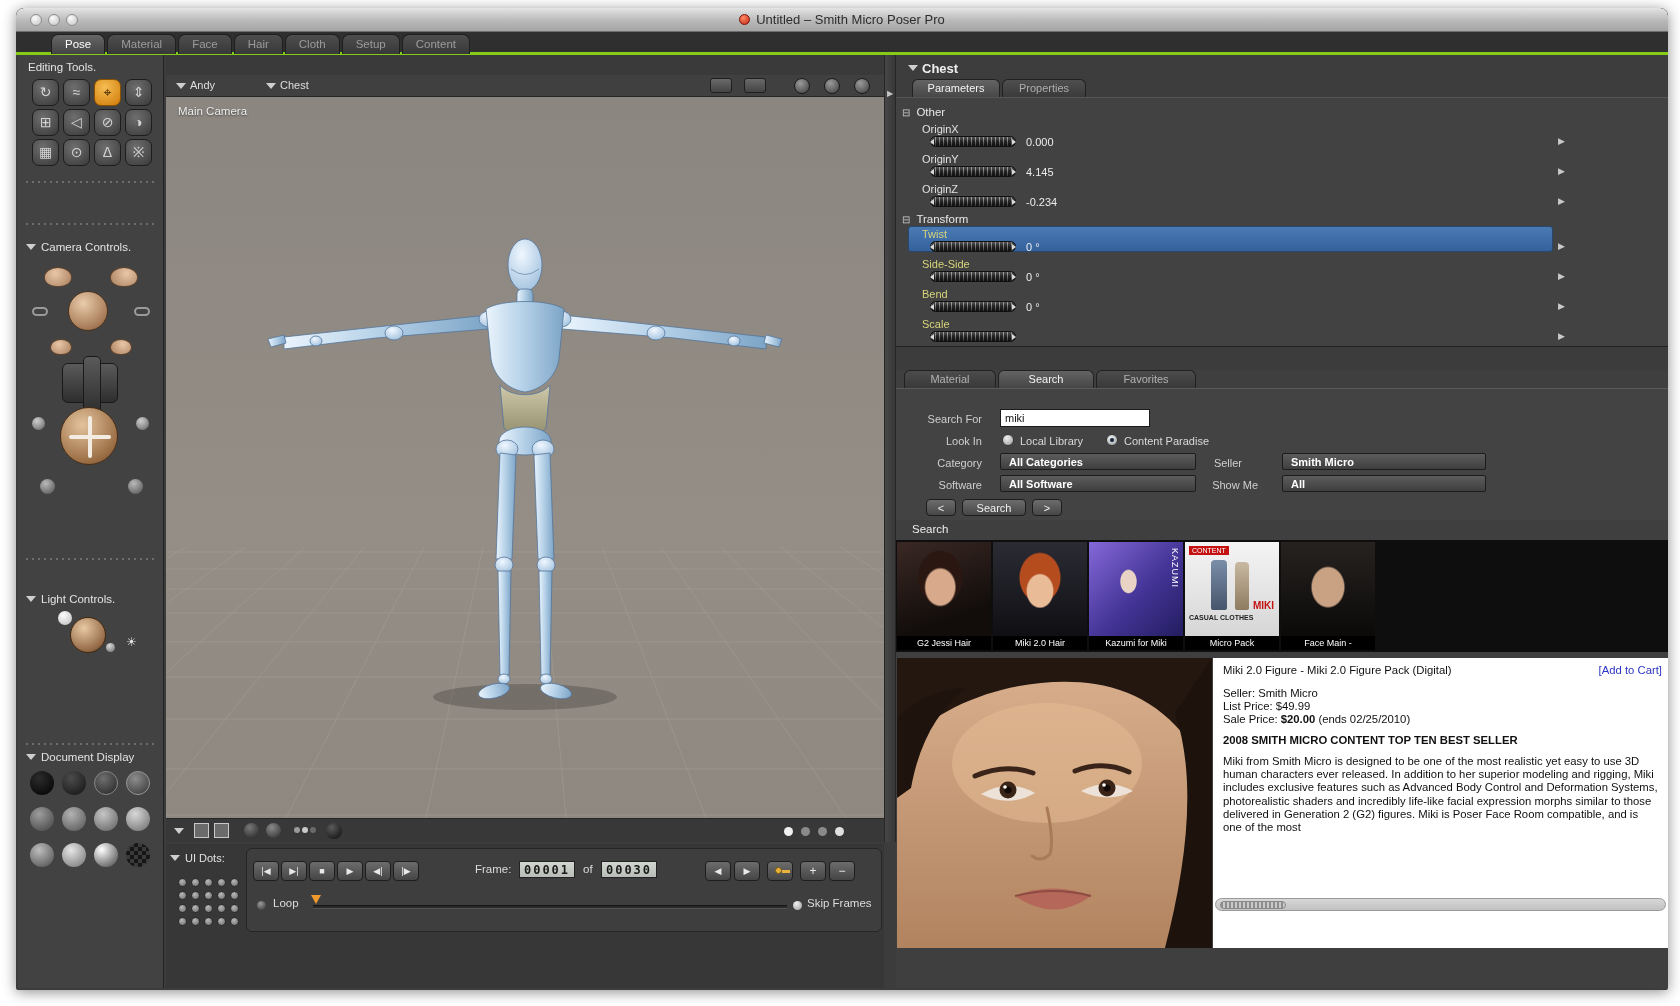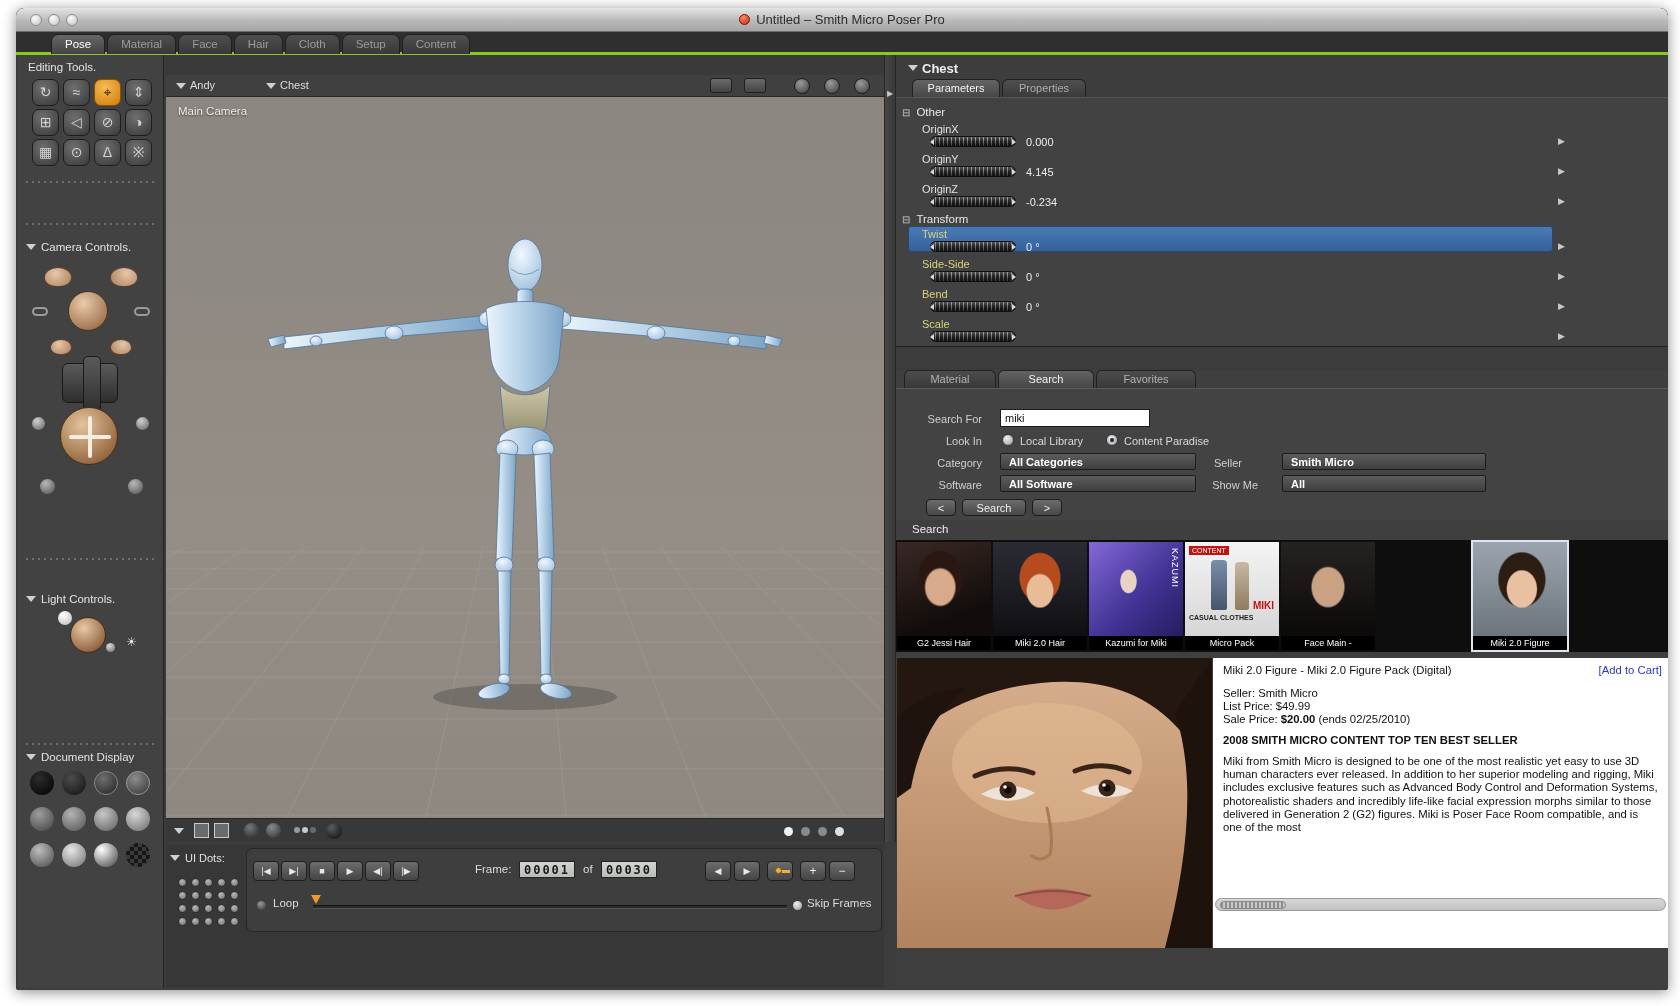--- a/index.html
+++ b/index.html
@@ -427,24 +427,20 @@
           <span style="position:absolute;right:5px;top:58px;color:#c41212;font-size:10px;font-weight:bold">MIKI</span>
           <span class="figblob" style="left:26px;top:18px;width:16px;height:50px;background:linear-gradient(#7a8ea8,#46556b)"></span>
           <span class="figblob" style="left:50px;top:20px;width:14px;height:48px;background:linear-gradient(#c9b9a2,#8e7b60)"></span>
         </div>
         <div class="tcap">Micro Pack</div>
       </div>
       <div class="tile" style="left:385px">
         <div class="timg art-face"></div>
         <div class="tcap">Face Main -</div>
       </div>
-      <div class="tile sel" style="left:577px">
-        <div class="timg art-mikifig"></div>
-        <div class="tcap">Miki 2.0 Figure</div>
-      </div>
     </div>
 
     <div class="detailimg">
       <svg width="315" height="290" viewBox="0 0 315 290">
         <defs>
           <linearGradient id="skinG" x1="0" y1="0" x2="0" y2="1">
             <stop offset="0" stop-color="#d9b08e"></stop>
               <stop offset="1" stop-color="#b2835f"></stop>
           </linearGradient>
         </defs>

